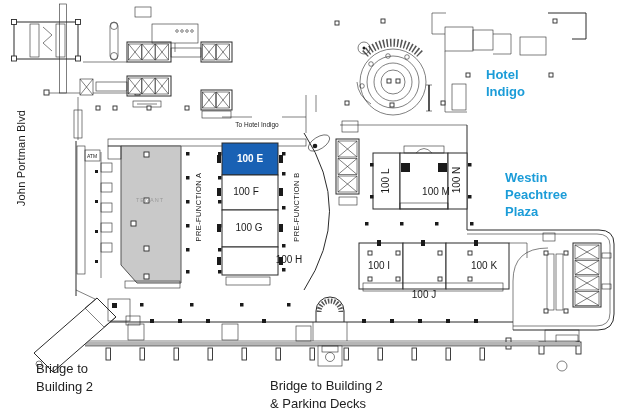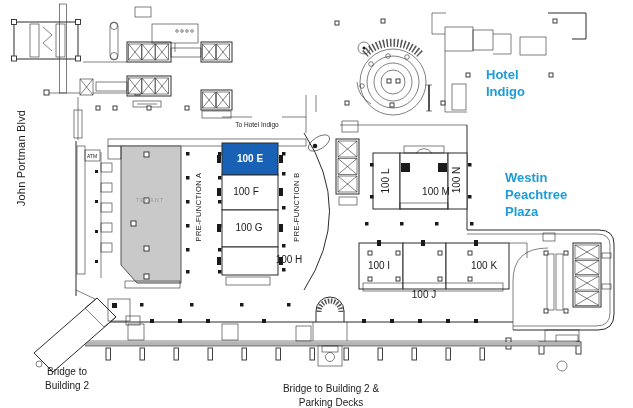--- a/index.html
+++ b/index.html
@@ -20,21 +20,21 @@
        font-size:10px;color:#1a1a1a;line-height:1;z-index:5;}
   .v{transform:translate(-50%,-50%) rotate(-90deg);}
   .on-hl{color:var(--c-highlight-text,#fff);font-weight:bold;}
   .prefn{font-size:7.5px;letter-spacing:.4px;}
   .tiny{font-size:6.5px;color:#222;}
   .atm{font-size:5px;}
   .tenant-lbl{font-size:5.5px;letter-spacing:1px;color:var(--c-tenant-text,#9a9a9a);}
   .street{font-size:11px;letter-spacing:.2px;color:#1a1a1a;}
   .dest{position:absolute;font-weight:bold;font-size:13px;line-height:1.3;
         color:var(--c-destination-text,#1b9cd8);z-index:5;}
-  .bridge-lbl{font-size:10px;color:#222;text-align:center;white-space:normal;line-height:1.35;}
+  .bridge-lbl{font-size:13px;color:#222;white-space:normal;line-height:1.35;}
 </style>
 </head>
 <body>
 
 <div class="canvas">
 
 <svg width="633" height="408" viewBox="0 0 633 408">
   <defs>
     <pattern id="hatch" width="4" height="4" patternUnits="userSpaceOnUse">
       <path d="M0,4 L4,0" stroke="#333" stroke-width="0.8"></path>

